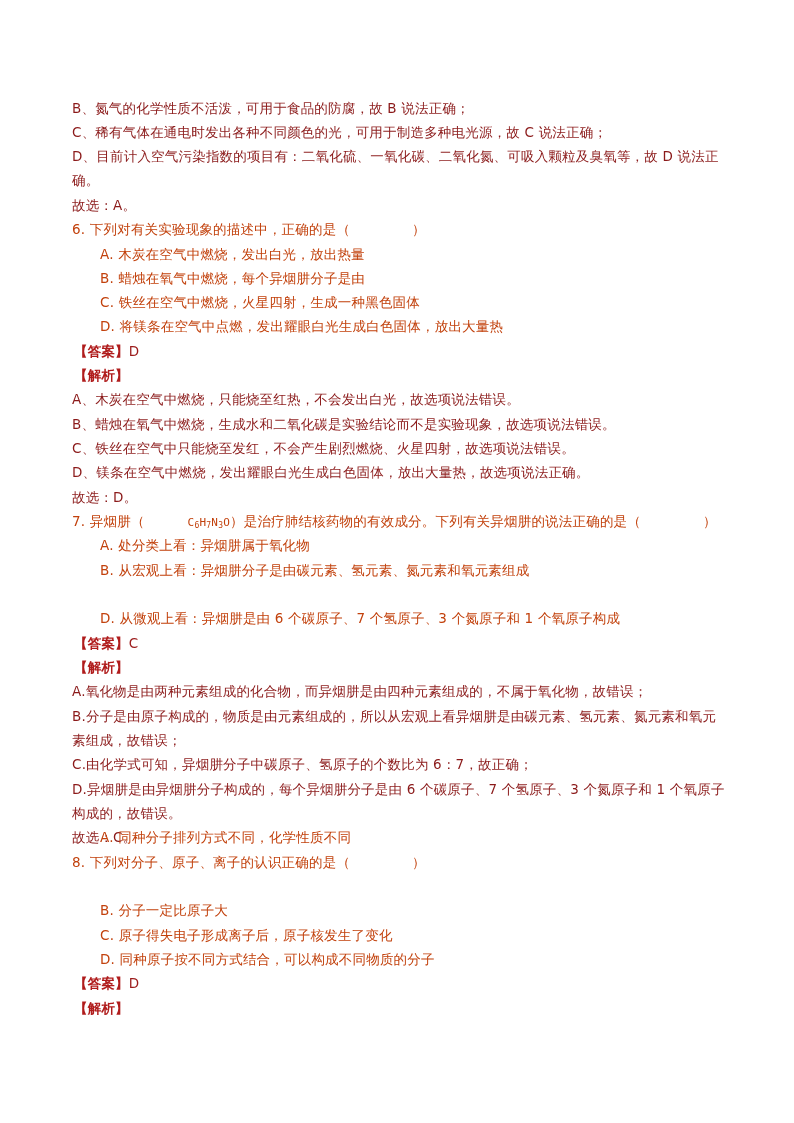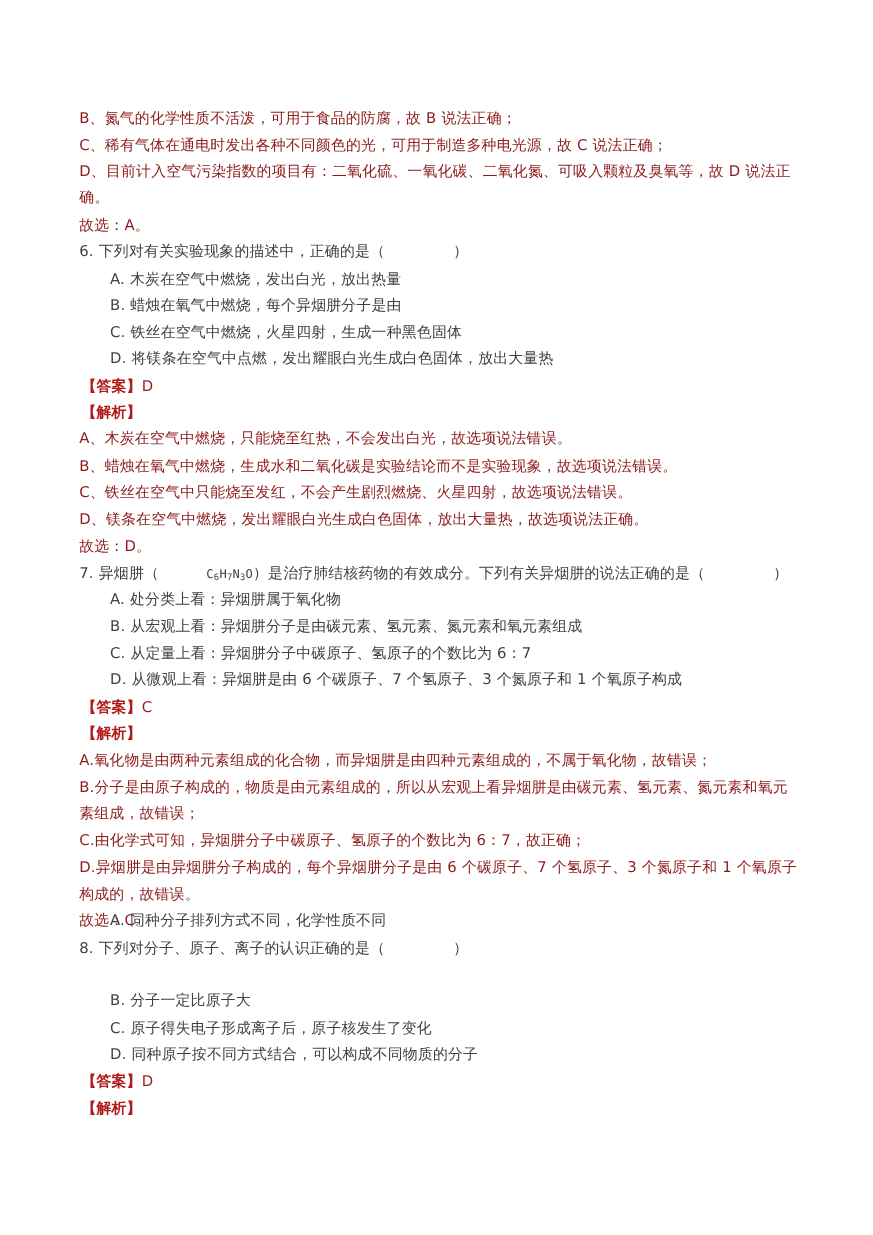--- a/index.html
+++ b/index.html
@@ -1,21 +1,21 @@
 <!DOCTYPE html>
 <html><head>
 <meta charset="utf-8">
 <style>
   html, body { margin: 0; padding: 0; background: #ffffff; }
   body { width: 794px; height: 1123px; position: relative; overflow: hidden;
          font-family: "DejaVu Sans", "Liberation Sans", sans-serif; font-size: 13.5px; color: #1a1a1a; }
   .page { position: absolute; left: 0; top: 0; width: 794px; height: 1123px; }
   .line { position: absolute; left: 72px; white-space: nowrap; line-height: 20px; height: 20px; letter-spacing: 0.2px; }
   .red { color: #8b1a1a; }
-  .dark { color: #404040; }
+  .dark { color: #c2410c; }
   .opt { left: 100px; }
   .ans { left: 74px; color: #9b1b1b; }
   .bracket { color: #b01c1c; font-weight: bold; }
   sub { font-size: 8px; vertical-align: -2px; line-height: 0; }
   .formula { font-size: 11px; font-family: "DejaVu Sans Mono", monospace; padding-left: 43px; }
   .gap { display: inline-block; width: 62px; }
 </style>
 </head>
 <body>
 
@@ -58,23 +58,20 @@
   <div class="line dark" style="top:511px">
     <span>7.</span>
     <span>异烟肼（</span><span class="formula"><span>C</span><sub>6</sub><span>H</span><sub>7</sub><span>N</span><sub>3</sub><span>O</span></span><span>）是治疗肺结核药物的有效成分。下列有关异烟肼的说法正确的是（</span><span class="gap"></span><span>）</span>
   </div>
   <div class="line dark opt" style="top:535px">
     <span>A.</span> <span>处分类上看：异烟肼属于氧化物</span>
   </div>
   <div class="line dark opt" style="top:560px">
     <span>B.</span> <span>从宏观上看：异烟肼分子是由碳元素、氢元素、氮元素和氧元素组成</span>
   </div>
-  <div class="line dark opt" style="top:584px">
-    <span>C.</span> <span>从定量上看：异烟肼分子中碳原子、氢原子的个数比为 6：7</span>
-  </div>
   <div class="line dark opt" style="top:608px">
     <span>D.</span> <span>从微观上看：异烟肼是由 6 个碳原子、7 个氢原子、3 个氮原子和 1 个氧原子构成</span>
   </div>
   <div class="line ans" style="top:633px">
     <span class="bracket">【答案】</span><span>C</span>
   </div>
   <div class="line ans" style="top:657px">
     <span class="bracket">【解析】</span>
   </div>
   <div class="line red" style="top:681px">A.氧化物是由两种元素组成的化合物，而异烟肼是由四种元素组成的，不属于氧化物，故错误；</div>

